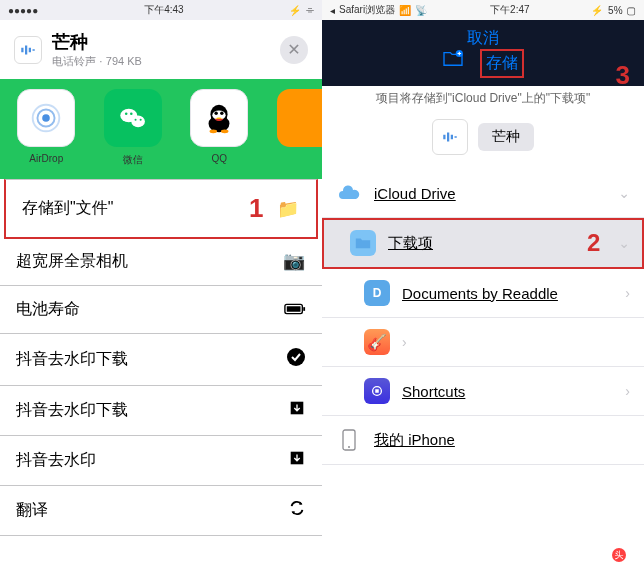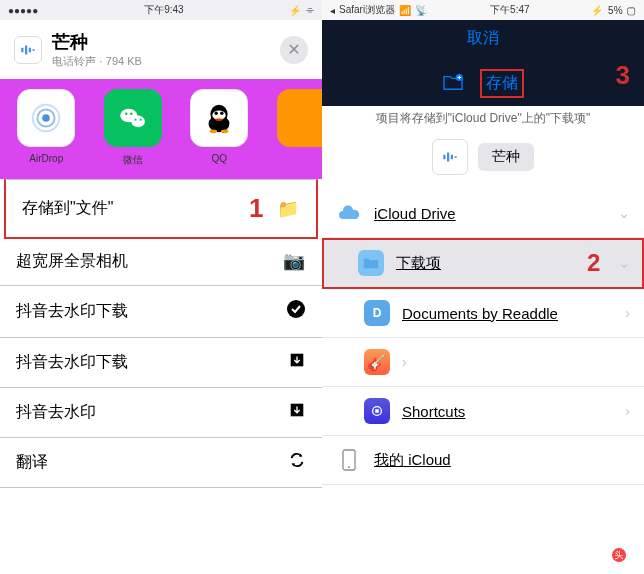--- a/index.html
+++ b/index.html
@@ -11,40 +11,40 @@
     .status-bar.dark { background: #f7f7f7; }
     .status-left, .status-right { display: flex; align-items: center; gap: 4px; }
     
     .header { padding: 10px 14px; display: flex; align-items: center; gap: 10px; background: #fff; }
     .app-icon-sm { width: 28px; height: 28px; border: 1px solid #ddd; border-radius: 6px; display: flex; align-items: center; justify-content: center; color: #4a90e2; }
     .header-info { flex: 1; }
     .header-title { font-size: 18px; font-weight: 600; color: #000; }
     .header-sub { font-size: 11px; color: #8e8e93; }
     .close-btn { width: 28px; height: 28px; border-radius: 14px; background: #e5e5ea; display: flex; align-items: center; justify-content: center; color: #8e8e93; font-size: 16px; }
     
-    .share-row { display: flex; padding: 10px 4px 14px; background: #d946ef; gap: 2px; }
+    .share-row { display: flex; padding: 10px 4px 14px; background: #22c55e; gap: 2px; }
     .share-item { flex: 1; display: flex; flex-direction: column; align-items: center; gap: 6px; }
     .share-icon { width: 58px; height: 58px; border-radius: 13px; display: flex; align-items: center; justify-content: center; font-size: 26px; }
     .share-label { font-size: 10px; color: #333; text-align: center; }
     .airdrop { background: #fff; border: 1px solid #e5e5ea; }
     .memo { background: linear-gradient(#fbbf24 15%, #fff 15%); border: 1px solid #e5e5ea; }
     .wechat { background: #07c160; color: #fff; }
     .qq { background: #fff; border: 1px solid #e5e5ea; }
     .orange { background: #ff9500; }
     
     .action-list { background: #fff; }
     .action-item { display: flex; align-items: center; justify-content: space-between; padding: 13px 16px; border-bottom: 0.5px solid #c6c6c8; font-size: 16px; color: #000; }
     .action-item:first-child { border-top: 0.5px solid #c6c6c8; }
     .action-icon { font-size: 18px; color: #000; }
     .redbox { border: 2.5px solid #d32f2f; margin: -2px 4px; }
     .red-num { color: #d32f2f; font-size: 26px; font-weight: 600; margin-right: 14px; }
     
     .nav-bar { display: flex; align-items: center; justify-content: space-between; padding: 8px 12px; background: #0f172a; flex-direction: column; }
     .nav-btn { color: #007aff; font-size: 16px; }
-    .nav-right { display: flex; align-items: center; gap: 16px; margin-top: 20px; }
+    .nav-right { display: flex; gap: 16px; }
     .save-btn { border: 2.5px solid #d32f2f; padding: 2px 4px; }
     
     .desc-text { font-size: 12px; color: #666; text-align: center; padding: 4px; }
     .red-3 { color: #d32f2f; font-size: 26px; font-weight: 600; position: absolute; right: 14px; top: 60px; }
     
     .file-preview { display: flex; justify-content: center; gap: 10px; padding: 8px 0 14px; align-items: center; }
     .file-thumb { width: 36px; height: 36px; border: 1px solid #ddd; border-radius: 6px; display: flex; align-items: center; justify-content: center; color: #4a90e2; }
     .file-name-chip { background: #e5e5ea; padding: 5px 14px; border-radius: 6px; font-size: 14px; }
     
     .loc-list { }
@@ -61,21 +61,21 @@
     .wm-dot { width: 14px; height: 14px; border-radius: 7px; background: #ff4040; color: #fff; font-size: 9px; display: flex; align-items: center; justify-content: center; }
   </style>
 </head>
 <body>
 
 <div class="phone left">
   <div class="status-bar">
     <div class="status-left">
         <span>●●●●●</span>
       </div>
-    <div>下午9:43</div>
+    <div>下午4:43</div>
     <div class="status-right">
         <span>⚡</span>
         <span>⌯</span>
       </div>
   </div>
 
   <div class="header">
     <div class="app-icon-sm">
       <svg width="18" height="18" viewBox="0 0 24 24">
           <rect x="3" y="9" width="3" height="6" fill="#4a90e2"></rect>
@@ -142,20 +142,28 @@
       <span style="display:flex;align-items:center;">
           <span class="red-num">1</span>
           <span class="action-icon">📁</span>
         </span>
     </div>
     <div class="action-item">
       <span>超宽屏全景相机</span>
       <span class="action-icon">📷</span>
     </div>
     <div class="action-item">
+      <span>电池寿命</span>
+      <span class="action-icon"><svg width="22" height="12" viewBox="0 0 24 12">
+            <rect x="1" y="1" width="19" height="10" rx="2" fill="none" stroke="#000" stroke-width="1.5"></rect>
+            <rect x="21" y="4" width="2" height="4" fill="#000"></rect>
+            <rect x="3" y="3" width="15" height="6" fill="#000"></rect>
+          </svg></span>
+    </div>
+    <div class="action-item">
       <span>抖音去水印下载</span>
       <span class="action-icon"><svg width="20" height="20" viewBox="0 0 20 20">
             <circle cx="10" cy="10" r="9" fill="#000"></circle>
             <path d="M6 10 L9 13 L14 7" stroke="#fff" stroke-width="2" fill="none"></path>
           </svg></span>
     </div>
     <div class="action-item">
       <span>抖音去水印下载</span>
       <span class="action-icon"><svg width="18" height="18" viewBox="0 0 20 20">
             <path d="M3 3 h14 v14 h-14 z" fill="#000" rx="3"></path>
@@ -181,21 +189,21 @@
 </div>
 
 <div class="phone">
   <div class="status-bar dark">
     <div class="status-left">
         <span>◂</span>
         <span>Safari浏览器</span>
         <span>📶</span>
         <span>📡</span>
       </div>
-    <div>下午5:47</div>
+    <div>下午2:47</div>
     <div class="status-right">
         <span>⚡</span>
         <span>5%</span>
         <span>▢</span>
       </div>
   </div>
 
   <div class="nav-bar">
     <div class="nav-btn">取消</div>
     <div class="nav-right">
@@ -226,21 +234,21 @@
   <div class="loc-list">
     <div class="loc-item">
       <div class="loc-icon">
           <svg width="24" height="16" viewBox="0 0 24 16">
             <path d="M6 14 a4 4 0 0 1 0-8 a5 5 0 0 1 10-1 a4 4 0 0 1 3 9 z" fill="#68b4f0"></path>
           </svg>
         </div>
       <div class="loc-label">iCloud Drive</div>
       <div class="chevron">⌄</div>
     </div>
-    <div class="loc-item selected redbox2" style="padding-left:36px;">
+    <div class="loc-item selected redbox2" style="padding-left:28px;">
       <div class="loc-icon" style="background:#7dc3f5;">
           <svg width="16" height="12" viewBox="0 0 20 15">
             <path d="M1 2 h6 l2 2 h10 v10 h-18 z" fill="#5aa8e8"></path>
           </svg>
         </div>
       <div class="loc-label">下载项</div>
       <span class="red-num2">2</span>
       <div class="chevron">⌄</div>
     </div>
     <div class="loc-item indent">
@@ -262,20 +270,20 @@
       <div class="loc-label">Shortcuts</div>
       <div class="chevron">›</div>
     </div>
     <div class="loc-item">
       <div class="loc-icon">
           <svg width="14" height="22" viewBox="0 0 14 22">
             <rect x="1" y="1" width="12" height="20" rx="2" fill="none" stroke="#8e8e93" stroke-width="1.3"></rect>
             <circle cx="7" cy="18" r="1" fill="#8e8e93"></circle>
           </svg>
         </div>
-      <div class="loc-label">我的 iCloud</div>
+      <div class="loc-label">我的 iPhone</div>
     </div>
   </div>
 
   <div class="watermark">
     <span class="wm-dot">头</span>
   </div>
 </div>
 
 </body></html>

